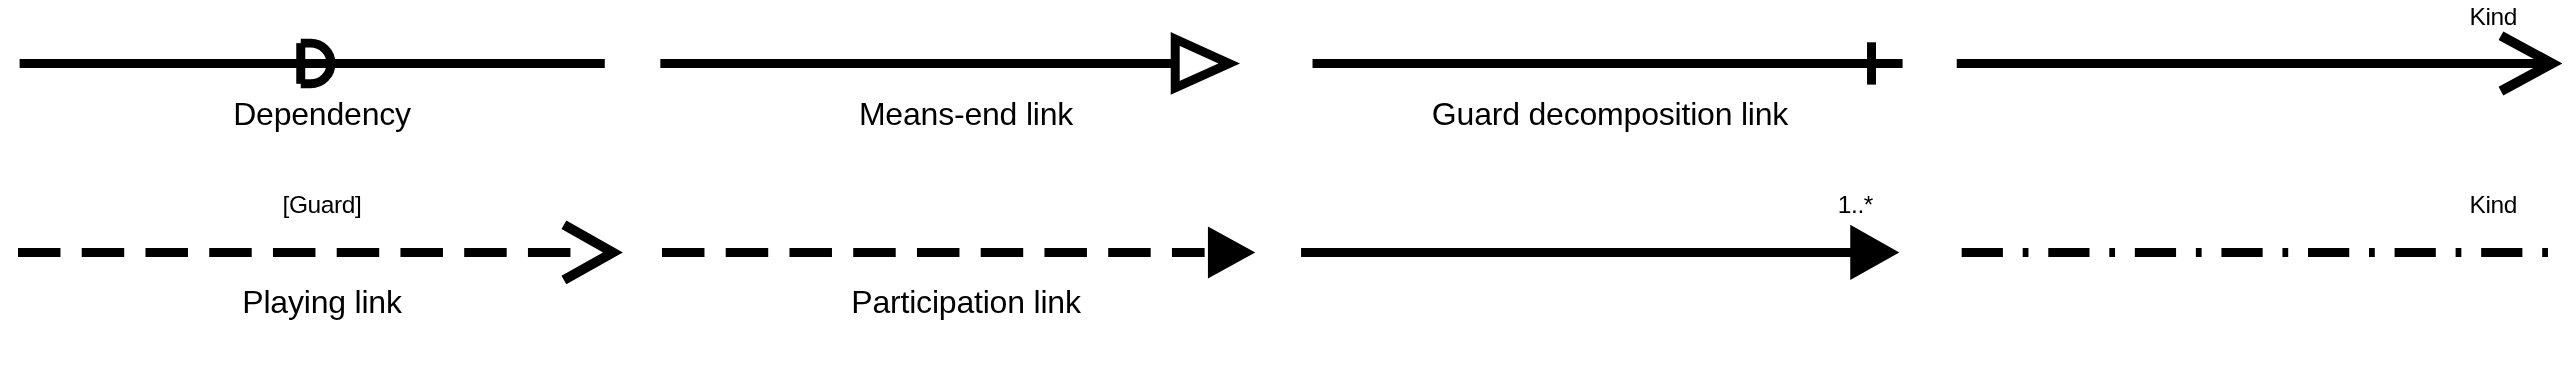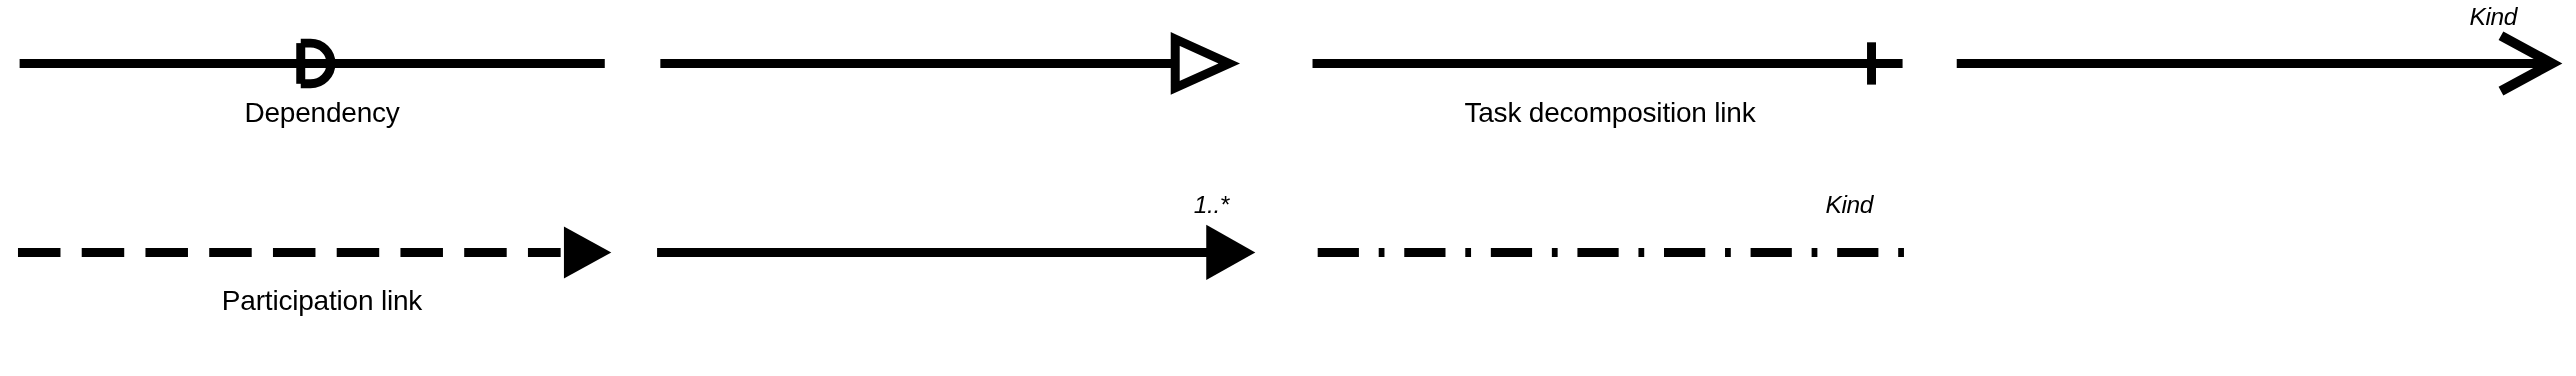--- a/index.html
+++ b/index.html
@@ -32,21 +32,20 @@
     position: relative;
     display: flex;
     flex-direction: column;
     align-items: center;
     justify-content: flex-start;
   }
   .glyph-area {
     position: relative;
     width: 100%;
     height: 96px;
-    font-style: italic;
   }
   .edge-label {
     position: absolute;
     top: 4.9px;
     font-size: 24.5px;
     font-family: "Liberation Sans", sans-serif;
     letter-spacing: -0.4px;
     white-space: nowrap;
     color: #000000;
     line-height: 1;
@@ -61,21 +60,21 @@
   .edge-svg {
     position: absolute;
     left: 0;
     top: 0;
     width: 100%;
     height: 96px;
     overflow: visible;
   }
   .cell-caption {
     margin-top: 1.6px;
-    font-size: 28px;
+    font-size: 32px;
     font-family: "Liberation Sans", sans-serif;
     letter-spacing: -0.2px;
     white-space: nowrap;
     color: #000000;
     line-height: 1.05;
   }
 </style>
 </head>
 <body>
 
@@ -93,42 +92,53 @@
       <div class="cell-caption">Dependency</div>
     </div>
 
     <div class="legend-cell">
       <div class="glyph-area">
         <svg class="edge-svg" viewBox="0 0 788 118" preserveAspectRatio="none">
           <line x1="20" y1="78" x2="652" y2="78" stroke="#000" stroke-width="11" stroke-linecap="butt"></line>
           <path d="M 650 48 L 716 78 L 650 108 Z" stroke="#000" stroke-width="11" fill="#ffffff" stroke-linejoin="miter"></path>
         </svg>
       </div>
+      <div class="cell-caption">Means-end link</div>
     </div>
 
     <div class="legend-cell">
       <div class="glyph-area">
         <svg class="edge-svg" viewBox="0 0 788 118" preserveAspectRatio="none">
           <line x1="30" y1="78" x2="752" y2="78" stroke="#000" stroke-width="11" stroke-linecap="butt"></line>
           <line x1="714" y1="52" x2="714" y2="104" stroke="#000" stroke-width="11" stroke-linecap="butt"></line>
         </svg>
       </div>
-      <div class="cell-caption">Task decomposition link</div>
+      <div class="cell-caption">Guard decomposition link</div>
     </div>
 
     <div class="legend-cell">
       <div class="glyph-area">
         <span class="edge-label right">Kind</span>
         <svg class="edge-svg" viewBox="0 0 781 118" preserveAspectRatio="none">
           <line x1="30" y1="78" x2="752" y2="78" stroke="#000" stroke-width="11" stroke-linecap="butt"></line>
           <path d="M 690 44 L 752 78 L 690 112" stroke="#000" stroke-width="12" fill="none" stroke-linecap="butt" stroke-linejoin="miter"></path>
         </svg>
       </div>
     </div>
 
+    <div class="legend-cell">
+      <div class="glyph-area">
+        <span class="edge-label mid">[Guard]</span>
+        <svg class="edge-svg" viewBox="0 0 788 118" preserveAspectRatio="none">
+          <line x1="22" y1="78" x2="700" y2="78" stroke="#000" stroke-width="11" stroke-dasharray="52 26" stroke-linecap="butt"></line>
+          <path d="M 690 44 L 750 78 L 690 112" stroke="#000" stroke-width="12" fill="none" stroke-linecap="butt" stroke-linejoin="miter"></path>
+        </svg>
+      </div>
+      <div class="cell-caption">Playing link</div>
+    </div>
 
     <div class="legend-cell">
       <div class="glyph-area">
         <svg class="edge-svg" viewBox="0 0 788 118" preserveAspectRatio="none">
           <line x1="22" y1="78" x2="686" y2="78" stroke="#000" stroke-width="11" stroke-dasharray="52 26" stroke-linecap="butt"></line>
           <path d="M 690 46 L 748 78 L 690 110 Z" fill="#000" stroke="none"></path>
         </svg>
       </div>
       <div class="cell-caption">Participation link</div>
     </div>

